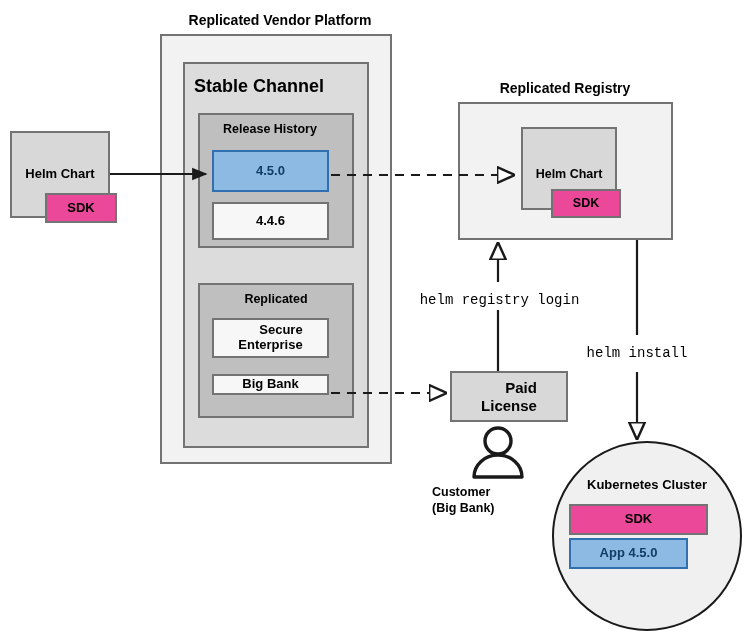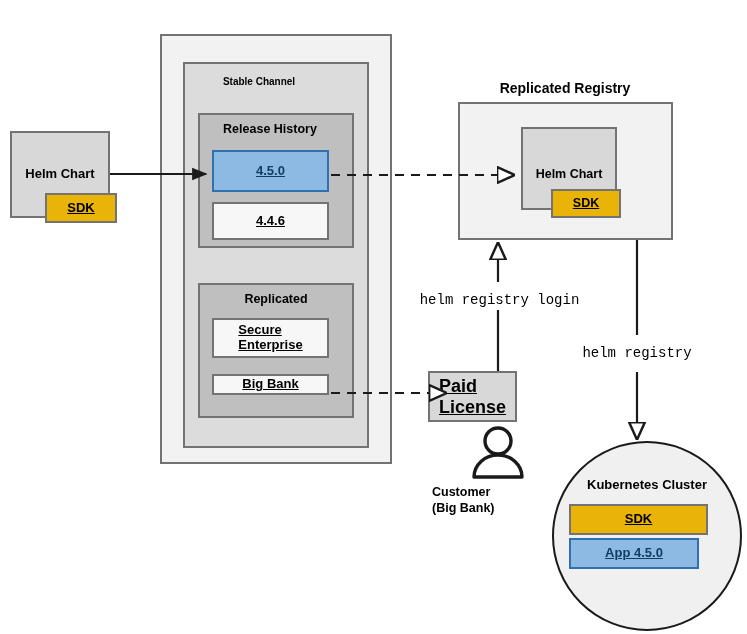--- a/index.html
+++ b/index.html
@@ -1,52 +1,53 @@
 <!DOCTYPE html>
 <html><head>
 <meta charset="utf-8">
 <style>
   html,body{margin:0;padding:0;background:#ffffff;}
   body{width:747px;height:634px;position:relative;overflow:hidden;
        font-family:"Liberation Sans",sans-serif;color:#000;}
   #stage{position:absolute;inset:0;}
   .lbl{position:absolute;font-weight:bold;text-align:center;white-space:pre;}
   .box{position:absolute;box-sizing:border-box;border:2px solid #737373;
-       display:flex;align-items:center;justify-content:center;text-align:left;
-       font-weight:bold;line-height:1.15;text-decoration:underline;}
+       display:flex;align-items:center;justify-content:center;text-align:right;
+       font-weight:bold;line-height:1.15;}
   
   .platform{background:#f2f2f2;}
   .channel{background:#dcdcdc;}
   .relhist{background:#bfbfbf;}
   .custgrp{background:#bfbfbf;}
   .registry{background:#f2f2f2;}
   .chart{background:#d8d8d8;}
   .white{background:#f7f7f7;}
   .blue{background:#8cbae2;border-color:#3070b0;color:#123d63;}
-  .plain{background:#eab308;}
+  .plain{background:#ec4899;}
   .license{background:#d8d8d8;}
   .cap{position:absolute;font-weight:bold;text-align:left;white-space:pre;}
   .mono{position:absolute;font-family:"Liberation Mono",monospace;
         font-weight:normal;text-align:center;white-space:pre;}
   .circle{position:absolute;border:2px solid #1a1a1a;border-radius:50%;
           background:#f0f0f0;box-sizing:border-box;}
   svg.ov{position:absolute;left:0;top:0;width:747px;height:634px;overflow:visible;}
 </style>
 </head>
 <body>
 
 <div id="stage">
 
+  <div class="lbl" style="left:155px;top:12px;width:250px;font-size:14px;">Replicated Vendor Platform</div>
 
   <div class="lbl" style="left:455px;top:80px;width:220px;font-size:14px;">Replicated Registry</div>
 
   <div class="box platform" style="left:160px;top:34px;width:232px;height:430px;"></div>
 
   <div class="box channel" style="left:183px;top:62px;width:186px;height:386px;"></div>
-  <div class="lbl" style="left:183px;top:76px;width:152px;font-size:10px;">Stable Channel</div>
+  <div class="lbl" style="left:183px;top:76px;width:152px;font-size:18px;">Stable Channel</div>
 
   <div class="box relhist" style="left:198px;top:113px;width:156px;height:135px;"></div>
   <div class="lbl" style="left:198px;top:122px;width:144px;font-size:12.5px;">Release History</div>
 
   <div class="box blue" style="left:212px;top:150px;width:117px;height:42px;font-size:13px;">4.5.0</div>
   <div class="box white" style="left:212px;top:202px;width:117px;height:38px;font-size:13px;">4.4.6</div>
 
   <div class="box custgrp" style="left:198px;top:283px;width:156px;height:135px;"></div>
   <div class="lbl" style="left:198px;top:292px;width:156px;font-size:12.5px;">Replicated</div>
 
@@ -59,35 +60,35 @@
   <div class="box chart" style="left:10px;top:131px;width:100px;height:87px;font-size:13px;
               align-items:flex-start;padding-top:32px;"></div>
   <div class="lbl" style="left:10px;top:166px;width:100px;font-size:13px;">Helm Chart</div>
   <div class="box plain" style="left:45px;top:193px;width:72px;height:30px;font-size:13px;">SDK</div>
 
   <div class="box registry" style="left:458px;top:102px;width:215px;height:138px;"></div>
   <div class="box chart" style="left:521px;top:127px;width:96px;height:83px;"></div>
   <div class="lbl" style="left:521px;top:167px;width:96px;font-size:12.5px;">Helm Chart</div>
   <div class="box plain" style="left:551px;top:189px;width:70px;height:29px;font-size:12.5px;">SDK</div>
 
-  <div class="box license" style="left:428px;top:371px;width:89px;height:51px;font-size:18px;">
+  <div class="box license" style="left:450px;top:371px;width:118px;height:51px;font-size:15px;">
     <span style="white-space:pre-line;">Paid
 License</span>
   </div>
 
   <div class="cap" style="left:432px;top:484px;width:133px;font-size:12.5px;line-height:1.3;">Customer
 (Big Bank)</div>
 
   <div class="mono" style="left:392px;top:292px;width:215px;font-size:14px;">helm registry login</div>
-  <div class="mono" style="left:558px;top:345px;width:158px;font-size:14px;">helm registry</div>
+  <div class="mono" style="left:558px;top:345px;width:158px;font-size:14px;">helm install</div>
 
   <div class="circle" style="left:552px;top:441px;width:190px;height:190px;"></div>
   <div class="lbl" style="left:552px;top:477px;width:190px;font-size:13px;">Kubernetes Cluster</div>
   <div class="box plain" style="left:569px;top:504px;width:139px;height:31px;font-size:13px;">SDK</div>
-  <div class="box blue" style="left:569px;top:538px;width:130px;height:31px;font-size:13px;">App 4.5.0</div>
+  <div class="box blue" style="left:569px;top:538px;width:119px;height:31px;font-size:13px;">App 4.5.0</div>
 
   <svg class="ov">
     <defs>
       <marker id="arrFill" viewBox="0 0 10 10" refX="9" refY="5" markerWidth="7" markerHeight="7" orient="auto-start-reverse">
         <path d="M0,1 L10,5 L0,9 z" fill="#1a1a1a"></path>
       </marker>
       <marker id="arrOpen" viewBox="0 0 10 10" refX="9" refY="5" markerWidth="8" markerHeight="8" orient="auto-start-reverse">
         <path d="M0,0.5 L10,5 L0,9.5 z" fill="#ffffff" stroke="#1a1a1a" stroke-width="1.4"></path>
       </marker>
     </defs>

